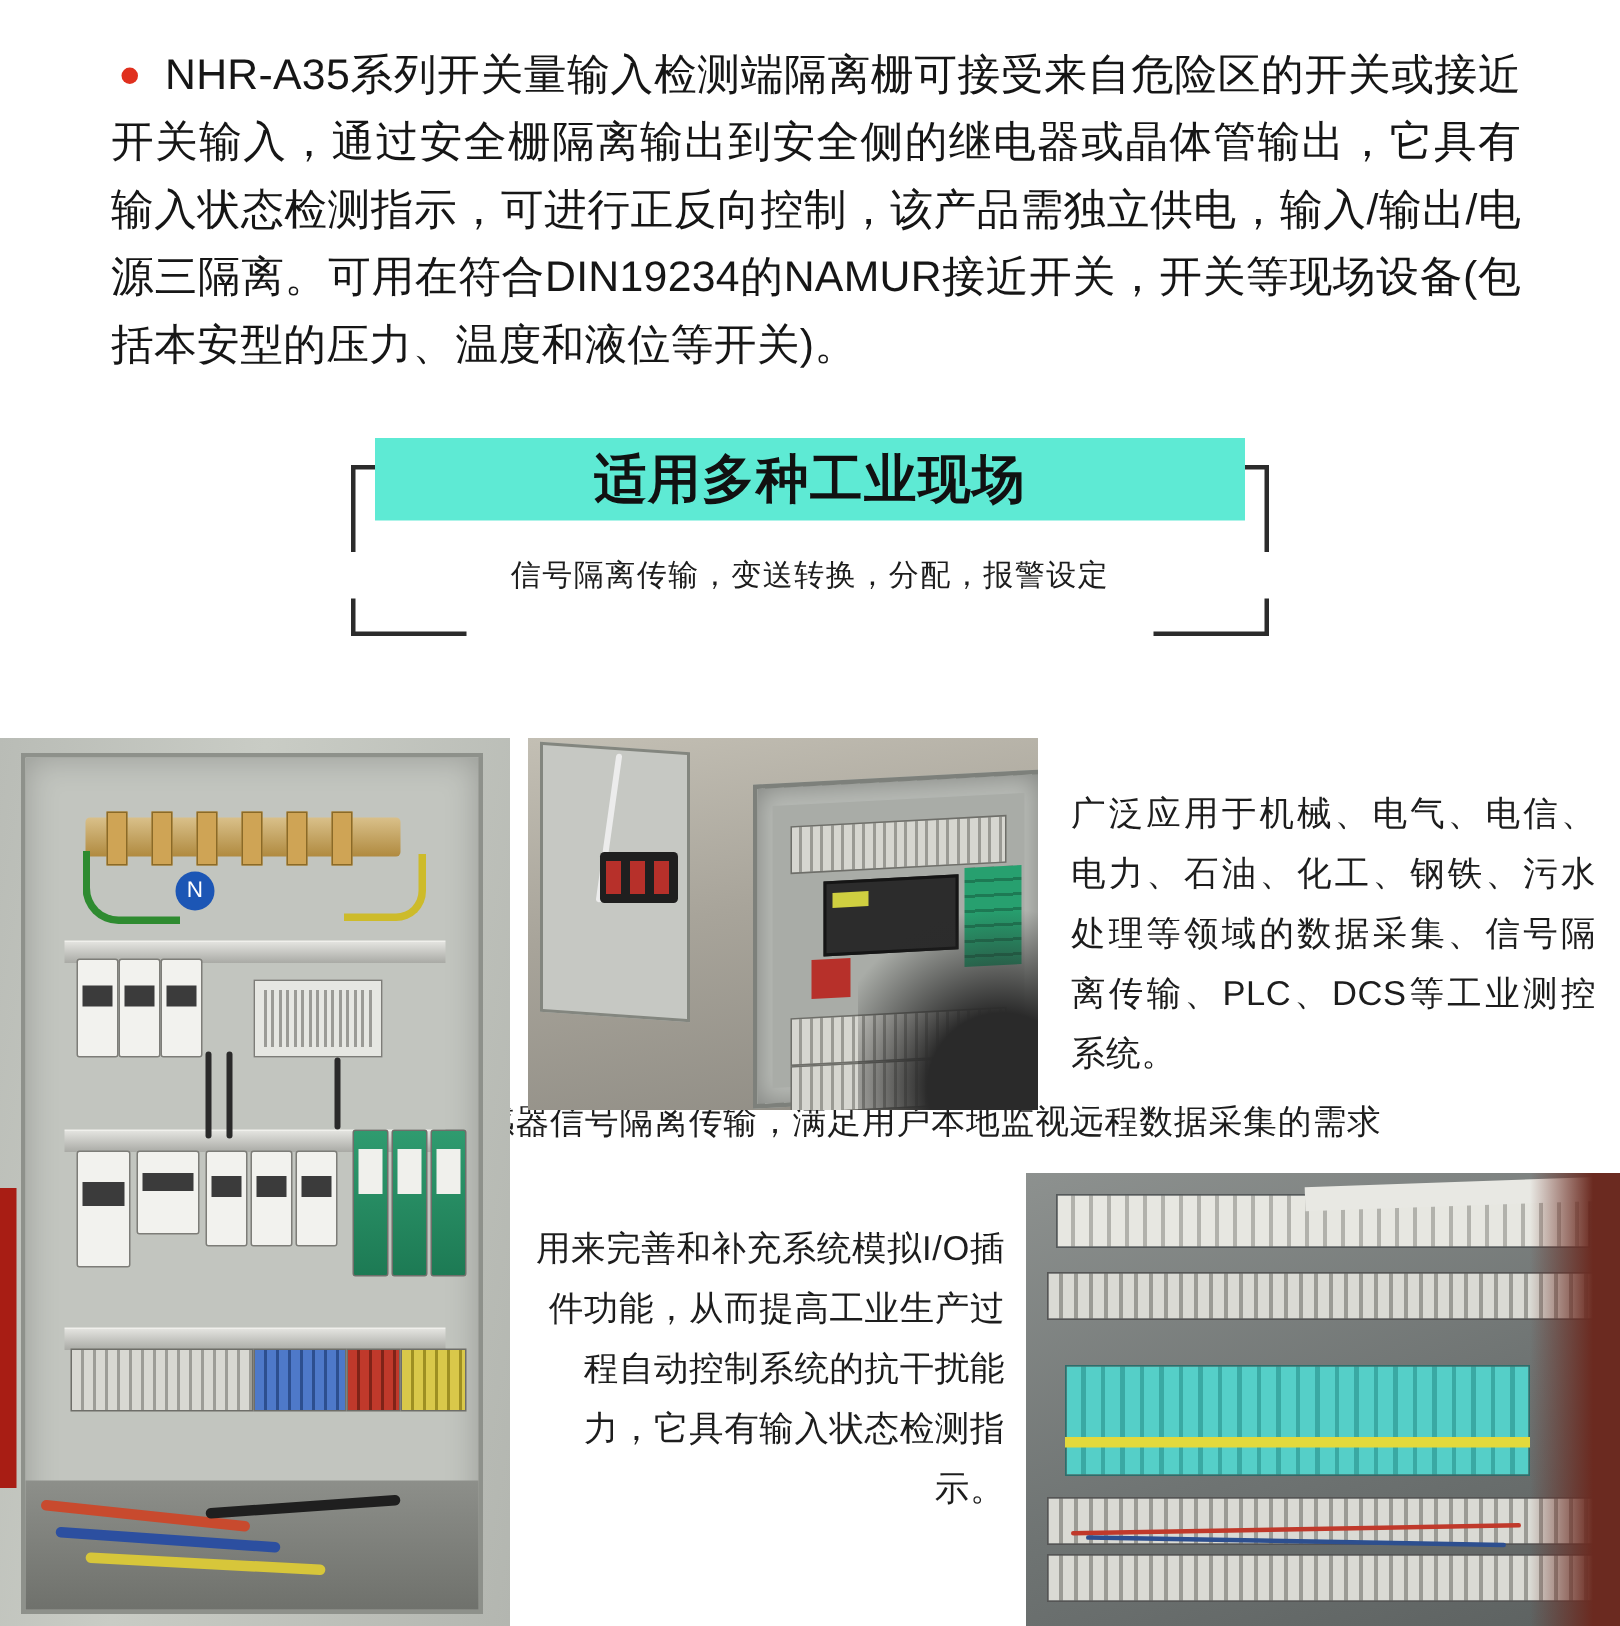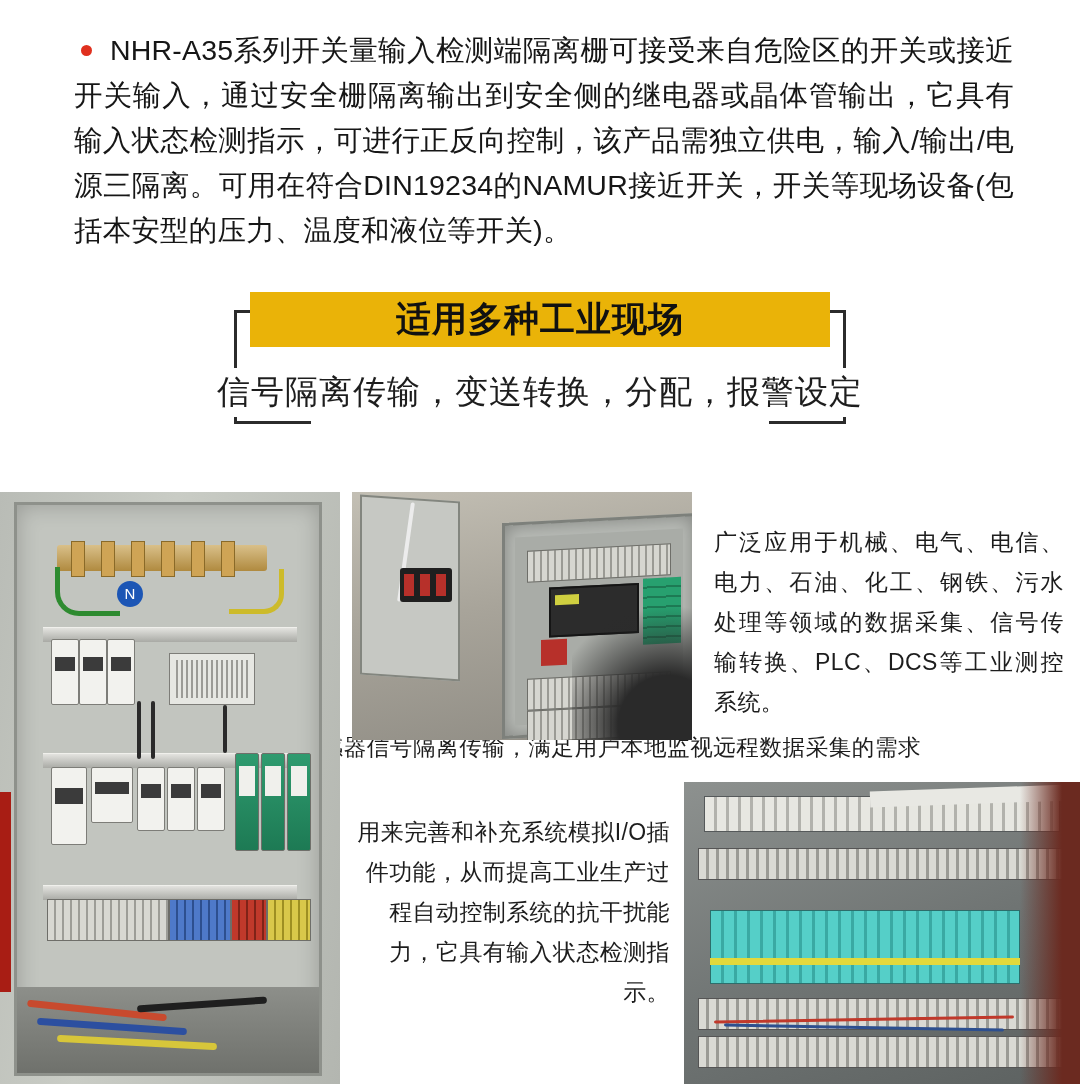--- a/index.html
+++ b/index.html
@@ -76,30 +76,30 @@
   .sec-title {
     position: absolute;
     top: -8px;
     left: 0;
     width: 580px;
     text-align: center;
     font-size: 35px;
     font-weight: bold;
     letter-spacing: 1px;
     color: #111;
-    background: #eab308;
+    background: #5eead4;
     padding: 4px 0;
   }
   .sec-sub {
     position: absolute;
     top: 68px;
     left: -40px;
     width: 660px;
     text-align: center;
-    font-size: 33px;
+    font-size: 20px;
     letter-spacing: 1px;
     color: #1d1d1d;
     background: #ffffff;
     padding: 2px 0;
   }
   .sec-desc {
     position: absolute;
     top: 432px;
     left: 0;
     width: 1080px;
@@ -403,21 +403,21 @@
         <div class="p2-greenmods"></div>
         <div class="p2-redmod"></div>
         <div class="p2-term" style="top:14px;"></div>
         <div class="p2-term" style="top:142px;"></div>
         <div class="p2-term" style="top:174px;"></div>
       </div>
     </div>
     <div class="p2-blackarea"></div>
   </div>
 
-  <div class="cap cap-right">广泛应用于机械、电气、电信、电力、石油、化工、钢铁、污水处理等领域的数据采集、信号传输转换、PLC、DCS等工业测控系统。</div>
+  <div class="cap cap-right">广泛应用于机械、电气、电信、电力、石油、化工、钢铁、污水处理等领域的数据采集、信号隔离传输、PLC、DCS等工业测控系统。</div>
 
   <div class="cap cap-mid">用来完善和补充系统模拟I/O插件功能，从而提高工业生产过程自动控制系统的抗干扰能力，它具有输入状态检测指示。</div>
 
   <div class="photo photo-3">
     <div class="p3-panel"></div>
     <div class="p3-topstrip"></div>
     <div class="p3-whitebar"></div>
     <div class="p3-rowbar" style="top:66px;"></div>
     <div class="p3-cyan"></div>
     <div class="p3-yellowline"></div>

